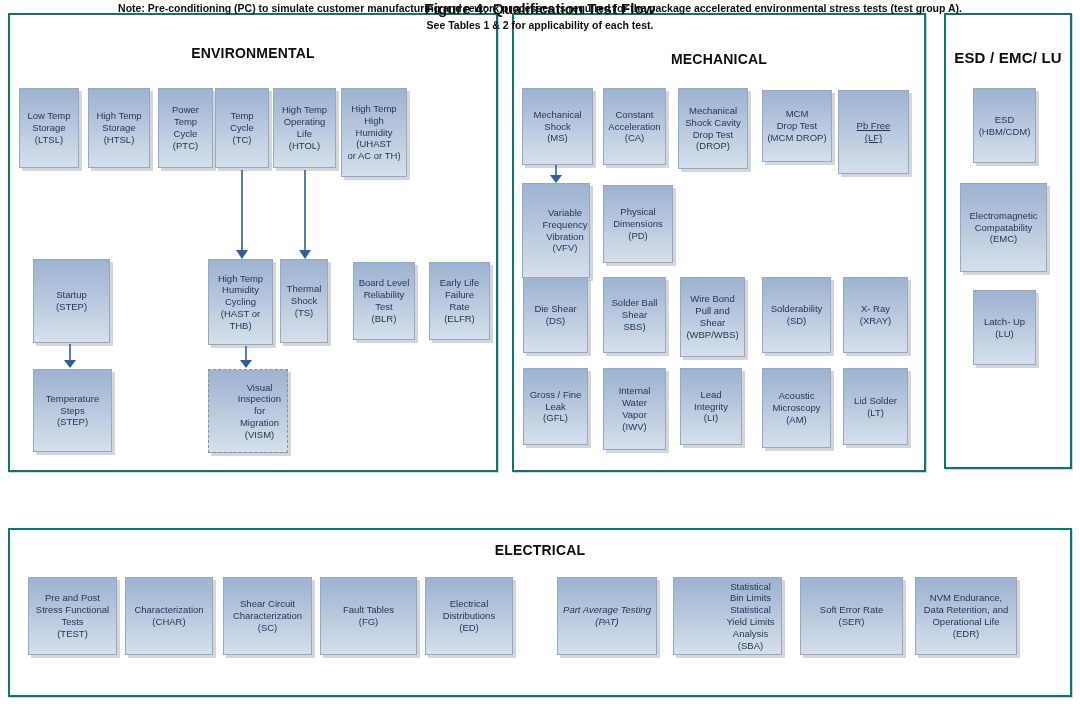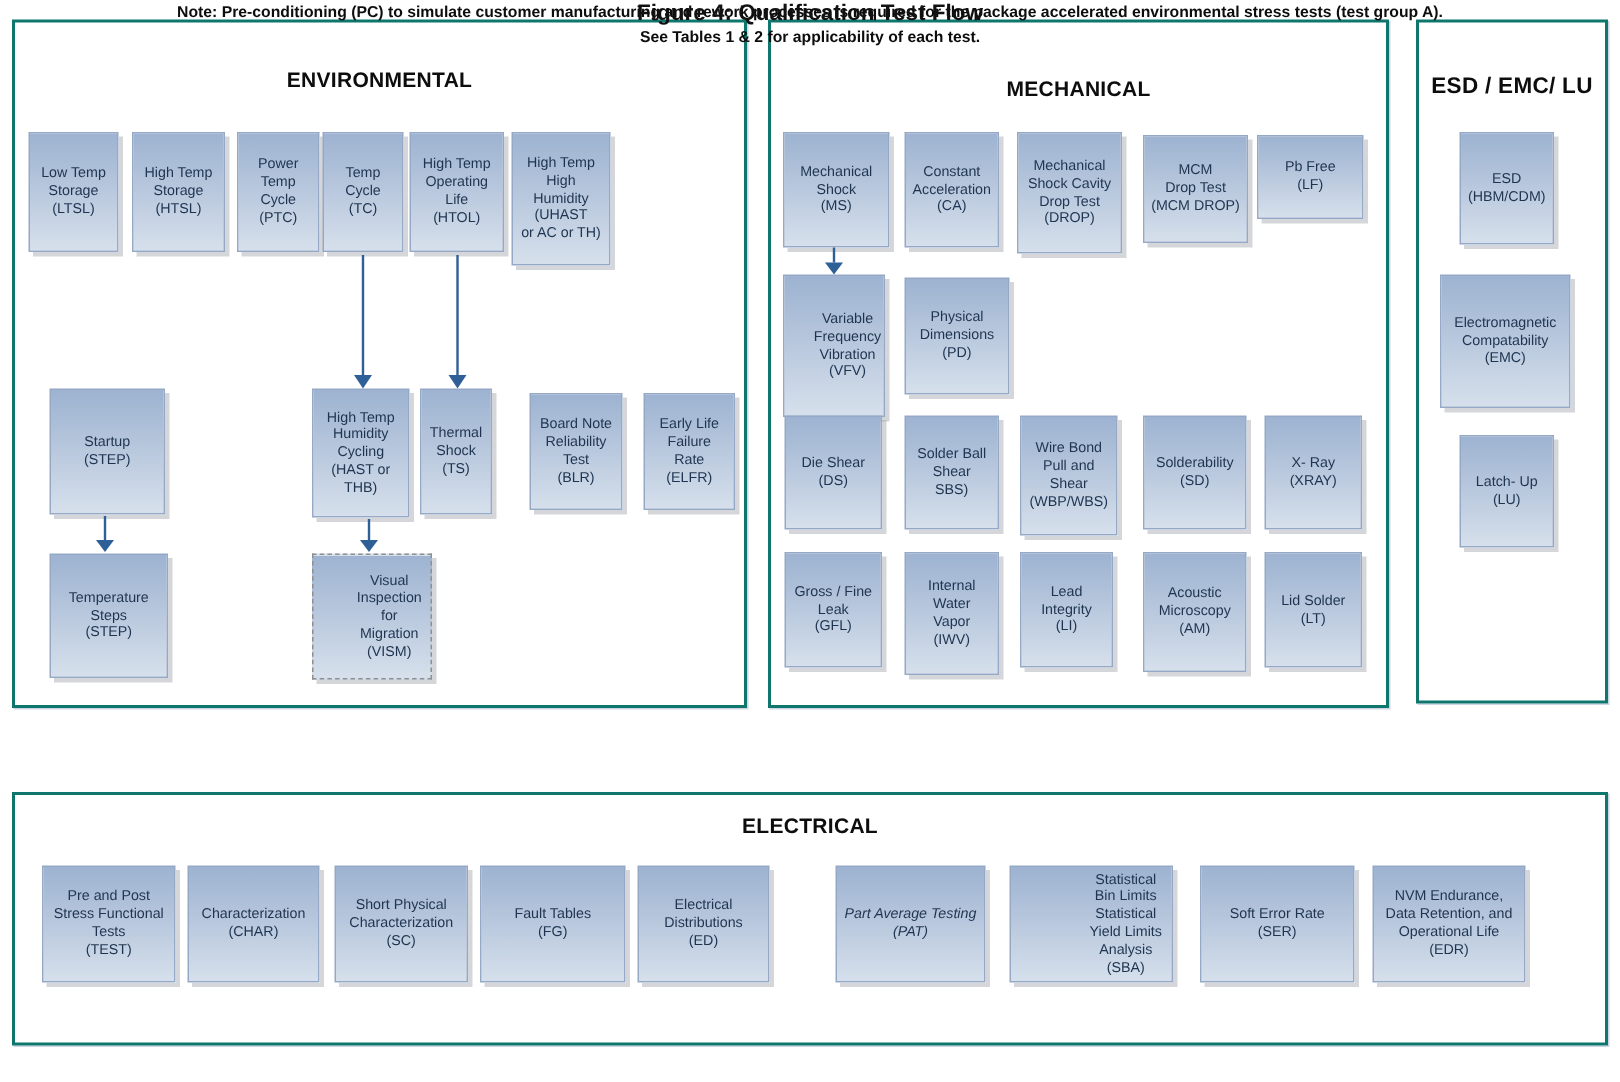--- a/index.html
+++ b/index.html
@@ -66,21 +66,21 @@
   <div class="tbox" style="left:23px;top:244px;width:77px;height:84px;">Startup
 (STEP)</div>
   <div class="tbox" style="left:198px;top:244px;width:65px;height:86px;">High Temp
 Humidity
 Cycling
 (HAST or
 THB)</div>
   <div class="tbox" style="left:270px;top:244px;width:48px;height:84px;">Thermal
 Shock
 (TS)</div>
-  <div class="tbox" style="left:343px;top:247px;width:62px;height:78px;">Board Note
+  <div class="tbox" style="left:343px;top:247px;width:62px;height:78px;">Board Level
 Reliability
 Test
 (BLR)</div>
   <div class="tbox" style="left:419px;top:247px;width:61px;height:78px;">Early Life
 Failure
 Rate
 (ELFR)</div>
   <div class="tbox" style="left:23px;top:354px;width:79px;height:83px;">Temperature
 Steps
 (STEP)</div>
@@ -98,21 +98,21 @@
   <div class="tbox" style="left:89px;top:73px;width:63px;height:77px;">Constant
 Acceleration
 (CA)</div>
   <div class="tbox" style="left:164px;top:73px;width:70px;height:81px;">Mechanical
 Shock Cavity
 Drop Test
 (DROP)</div>
   <div class="tbox" style="left:248px;top:75px;width:70px;height:72px;">MCM
 Drop Test
 (MCM DROP)</div>
-  <div class="tbox" style="left:324px;top:75px;width:71px;height:56px;">Pb Free
+  <div class="tbox" style="left:324px;top:75px;width:71px;height:84px;text-decoration:underline;">Pb Free
 (LF)</div>
   <div class="tbox" style="left:8px;top:168px;width:68px;height:95px;padding-left:20px;">Variable
 Frequency
 Vibration
 (VFV)</div>
   <div class="tbox" style="left:89px;top:170px;width:70px;height:78px;">Physical
 Dimensions
 (PD)</div>
   <div class="tbox" style="left:9px;top:262px;width:65px;height:76px;">Die Shear
 (DS)</div>
@@ -159,21 +159,21 @@
 See Tables 1 &amp; 2 for applicability of each test.</div>
 
 <div class="container" style="left:8px;top:528px;width:1060px;height:165px;">
   <div class="sec-title" style="top:12px;">ELECTRICAL</div>
   <div class="tbox" style="left:18px;top:47px;width:89px;height:78px;">Pre and Post
 Stress Functional
 Tests
 (TEST)</div>
   <div class="tbox" style="left:115px;top:47px;width:88px;height:78px;">Characterization
 (CHAR)</div>
-  <div class="tbox" style="left:213px;top:47px;width:89px;height:78px;">Short Physical
+  <div class="tbox" style="left:213px;top:47px;width:89px;height:78px;">Shear Circuit
 Characterization
 (SC)</div>
   <div class="tbox" style="left:310px;top:47px;width:97px;height:78px;">Fault Tables
 (FG)</div>
   <div class="tbox" style="left:415px;top:47px;width:88px;height:78px;">Electrical
 Distributions
 (ED)</div>
   <div class="tbox" style="left:547px;top:47px;width:100px;height:78px;font-style:italic;">Part Average Testing
 (PAT)</div>
   <div class="tbox" style="left:663px;top:47px;width:109px;height:78px;padding-left:48px;">Statistical Bin Limits

